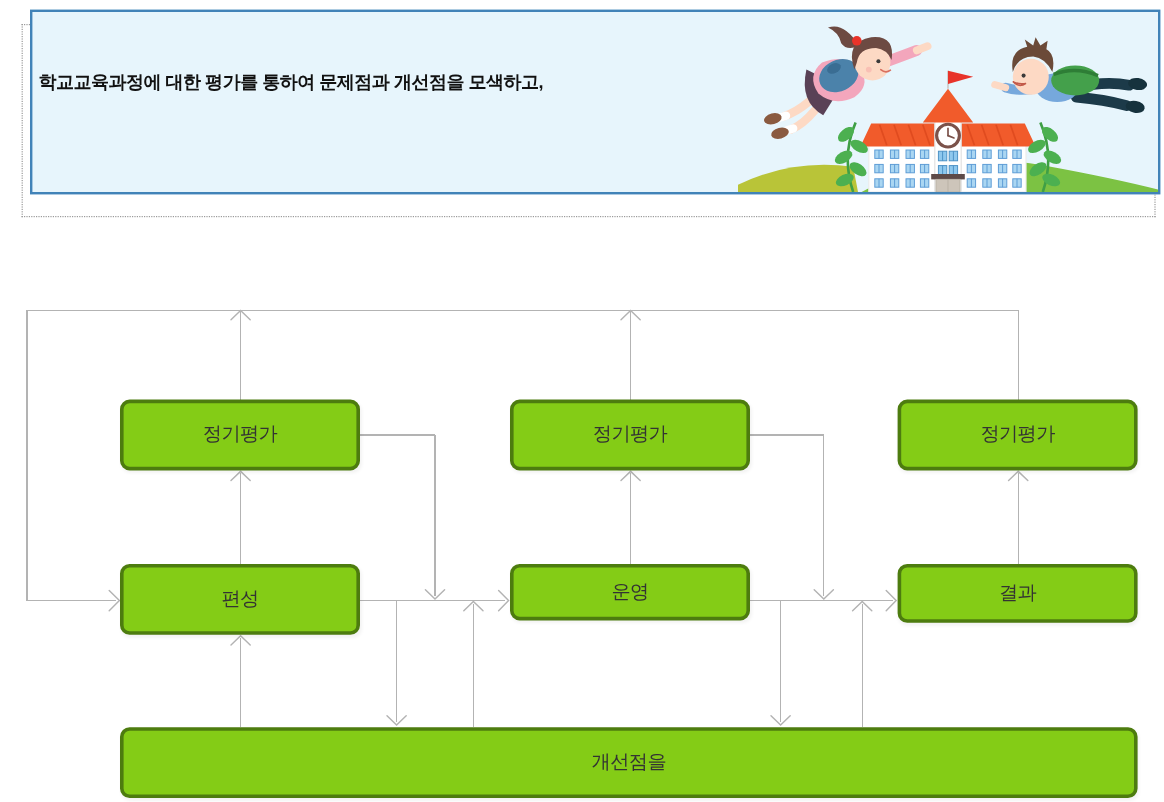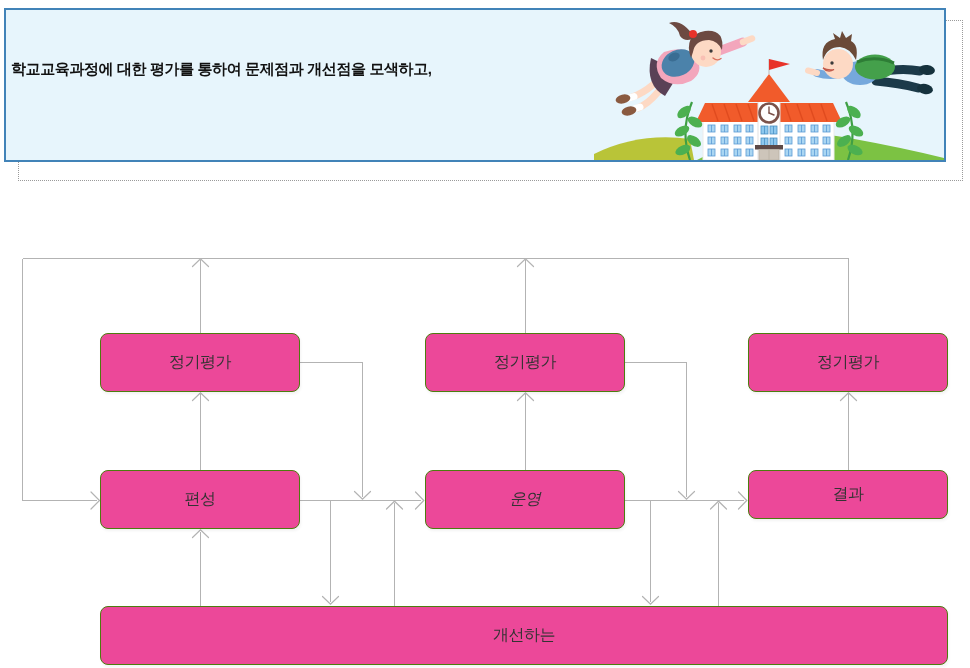--- a/index.html
+++ b/index.html
@@ -7,43 +7,43 @@
     width:970px;height:668px;position:relative;overflow:hidden;
     background:#ffffff;
     font-family:"Liberation Sans","DejaVu Sans",sans-serif;
   }
   
   .banner-shadow{
     position:absolute;left:18px;top:20px;width:943px;height:159px;
     border:1px dotted #9a9a9a;z-index:0;background:transparent;
   }
   .banner{
-    position:absolute;left:4px;top:8px;width:938px;height:150px;
+    position:absolute;left:25px;top:8px;width:938px;height:150px;
     background:#e7f5fc;border:2px solid #4183b8;z-index:1;
   }
   .banner-text{
     position:absolute;left:5px;top:46px;z-index:2;
     font-size:15px;font-weight:bold;color:#111;
     line-height:26px;letter-spacing:-0.4px;white-space:nowrap;
   }
   .banner-art{position:absolute;right:0;bottom:0;z-index:1;}
   
   .flow-lines{position:absolute;left:0;top:0;z-index:1;}
   .node{
     position:absolute;box-sizing:border-box;z-index:2;
-    background:#ec4899;border:1px solid #4d7c0f;border-radius:8px;
+    background:#84cc16;border:3px solid #4d7c0f;border-radius:8px;
     display:flex;align-items:center;justify-content:center;
     font-size:16px;color:#333;letter-spacing:-0.5px;
     box-shadow:1px 2px 3px rgba(0,0,0,0.05);
   }
   .n-pe1{left:100px;top:333px;width:200px;height:59px;}
   .n-pe2{left:425px;top:333px;width:200px;height:59px;}
   .n-pe3{left:748px;top:333px;width:200px;height:59px;}
   .n-s1{left:100px;top:470px;width:200px;height:59px;}
-  .n-s2{left:425px;top:470px;width:200px;height:59px;font-style:italic;}
+  .n-s2{left:425px;top:470px;width:200px;height:47px;}
   .n-s3{left:748px;top:470px;width:200px;height:49px;}
   .n-oc{left:100px;top:606px;width:848px;height:59px;}
 </style>
 </head>
 <body>
 
 <div class="banner-shadow"></div>
 
 <div class="banner">
   <div class="banner-text">
@@ -233,14 +233,14 @@
 <div class="node n-s1">
   <span>편성</span>
 </div>
 <div class="node n-s2">
   <span>운영</span>
 </div>
 <div class="node n-s3">
   <span>결과</span>
 </div>
 <div class="node n-oc">
-  <span>개선하는</span>
+  <span>개선점을</span>
 </div>
 
 </body></html>

